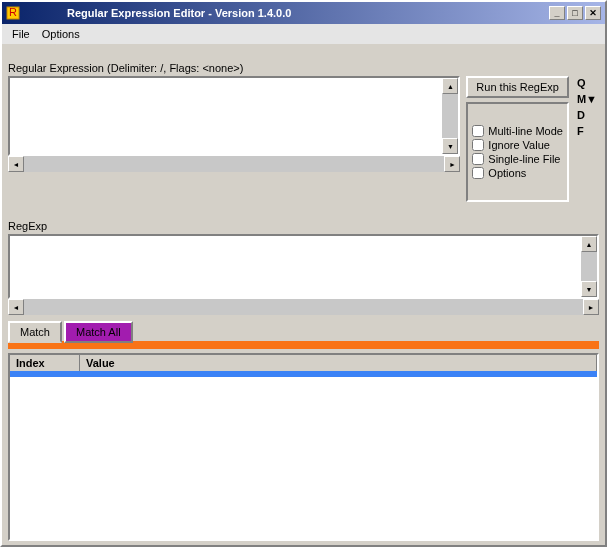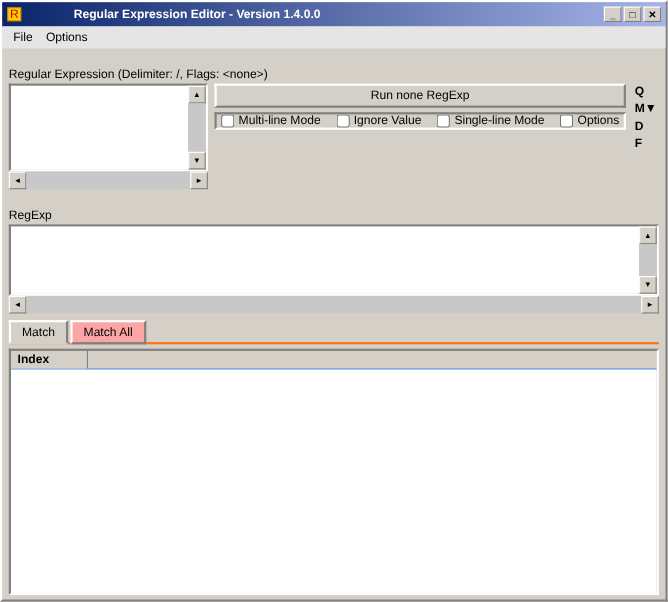--- a/index.html
+++ b/index.html
@@ -149,28 +149,28 @@
       border-bottom-color: #808080;
       padding: 3px 8px;
       cursor: pointer;
       font-size: 11px;
       width: 100%;
       text-align: center;
     }
 
     .checkboxes {
       display: flex;
-      flex-direction: row;
-      gap: 14px;
+      flex-direction: column;
+      gap: 2px;
       border: 2px solid;
       border-top-color: #808080;
       border-left-color: #808080;
       border-right-color: #ffffff;
       border-bottom-color: #ffffff;
-      padding: 0 4px;
+      padding: 21px 4px;
       background: #d4d0c8;
     }
 
     .checkbox-item {
       display: flex;
       align-items: center;
       gap: 4px;
       cursor: pointer;
     }
 
@@ -205,26 +205,26 @@
       flex-shrink: 0;
     }
 
     .tabs-section {
       flex-shrink: 0;
     }
 
     .tabs-bar {
       display: flex;
       gap: 0;
-      border-bottom: 2px solid #f97316;
+      border-bottom: 8px solid #f97316;
     }
 
     .tab {
       padding: 3px 10px;
-      background: #fca5a5;
+      background: #a21caf;
       border: 2px solid;
       border-top-color: #ffffff;
       border-left-color: #ffffff;
       border-right-color: #808080;
       border-bottom-color: #808080;
       cursor: pointer;
       margin-right: 2px;
       position: relative;
       bottom: -2px;
     }
@@ -243,21 +243,21 @@
       border: 2px solid;
       border-top-color: #808080;
       border-left-color: #808080;
       border-right-color: #ffffff;
       border-bottom-color: #ffffff;
     }
 
     .results-header {
       display: flex;
       background: #d4d0c8;
-      border-bottom: 1px solid #3b82f6;
+      border-bottom: 6px solid #3b82f6;
     }
 
     .col-header {
       padding: 2px 6px;
       border-right: 1px solid #808080;
       font-weight: bold;
       background: #d4d0c8;
       cursor: pointer;
     }
 
@@ -319,33 +319,33 @@
           </div>
           <div style="display:flex; height:16px; background:#d4d0c8;">
             <div class="scrollbar-btn">◄</div>
             <div style="flex:1; background:#c8c8c8;"></div>
             <div class="scrollbar-btn">►</div>
           </div>
         </div>
 
         <div class="regex-right">
           <div style="display:flex; flex-direction:column; gap:4px;">
-            <button class="run-btn">Run none RegExp</button>
+            <button class="run-btn">Run this RegExp</button>
             <div class="checkboxes">
               <label class="checkbox-item">
                 <input type="checkbox" style="">
                 <span>Multi-line Mode</span>
               </label>
               <label class="checkbox-item">
                 <input type="checkbox" style="">
                 <span>Ignore Value</span>
               </label>
               <label class="checkbox-item">
                 <input type="checkbox" style="">
-                <span>Single-line Mode</span>
+                <span>Single-line File</span>
               </label>
               <label class="checkbox-item">
                 <input type="checkbox" style="">
                 <span>Options</span>
               </label>
             </div>
           </div>
           <div class="side-letters">
             <span class="side-letter">Q</span>
             <span class="side-letter">M▼</span>
@@ -379,18 +379,19 @@
     <div class="tabs-section">
       <div class="tabs-bar">
         <div class="tab active">Match</div>
         <div class="tab">Match All</div>
       </div>
     </div>
 
     <div class="results-section">
       <div class="results-header">
         <div class="col-header col-index">Index</div>
+        <div class="col-header col-value">Value</div>
       </div>
       <div class="results-body"></div>
     </div>
 
   </div>
 </div>
 
 </body></html>

